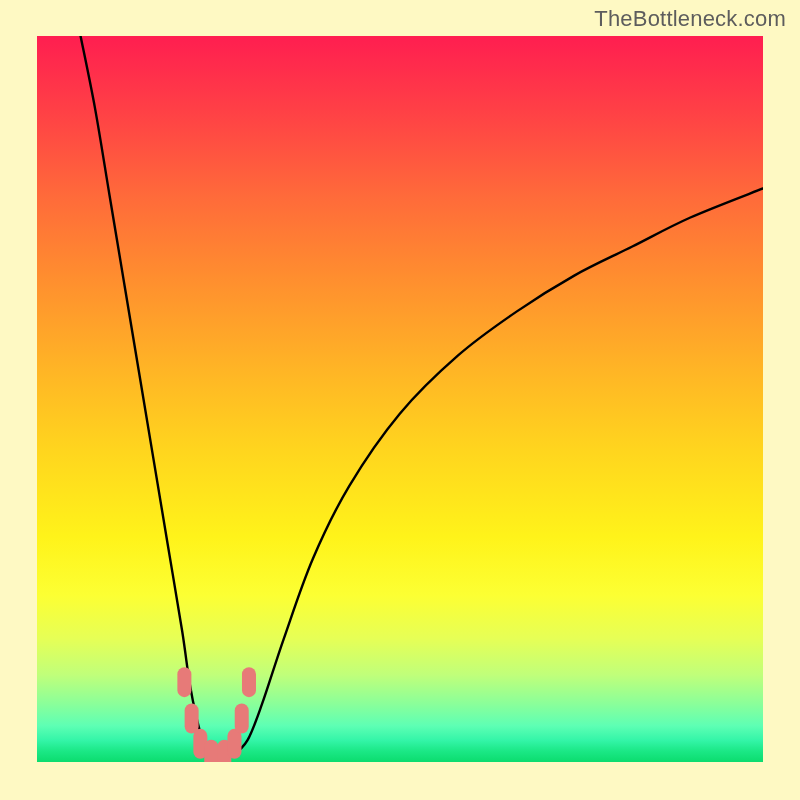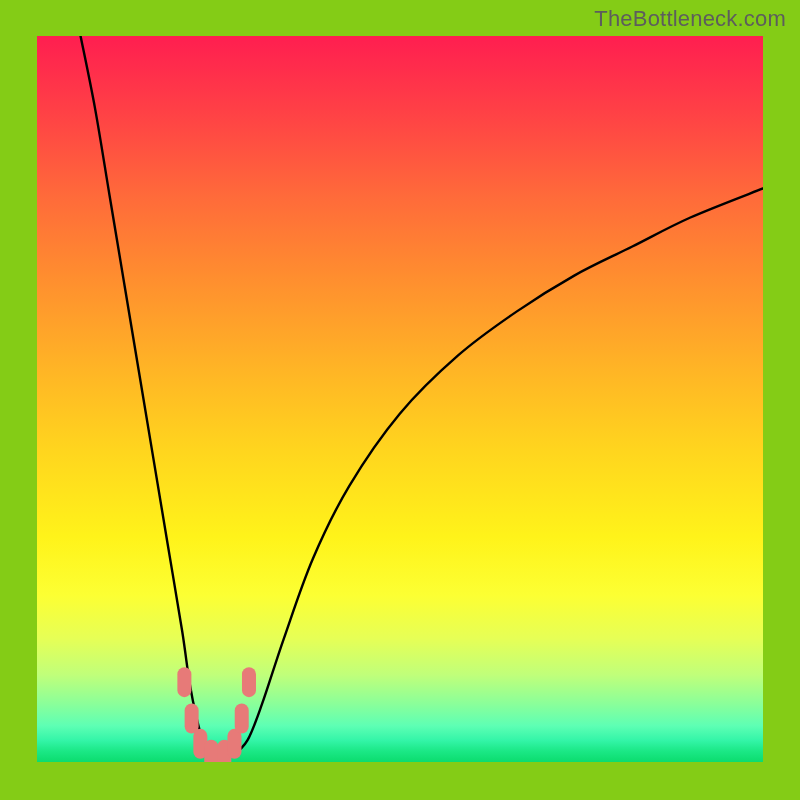--- a/index.html
+++ b/index.html
@@ -10,21 +10,21 @@
     overflow: hidden;
     background: #000;
     font-family: Arial, Helvetica, sans-serif;
   }
   .frame {
     position: absolute;
     top: 0;
     left: 0;
     width: 800px;
     height: 800px;
-    background: #84cc16;
+    background: #fef9c3;
   }
   .plot {
     position: absolute;
     top: 36px;
     left: 37px;
     width: 726px;
     height: 726px;
     background: linear-gradient(to bottom,
       #ff1e50 0%,
       #ff3f46 10%,

